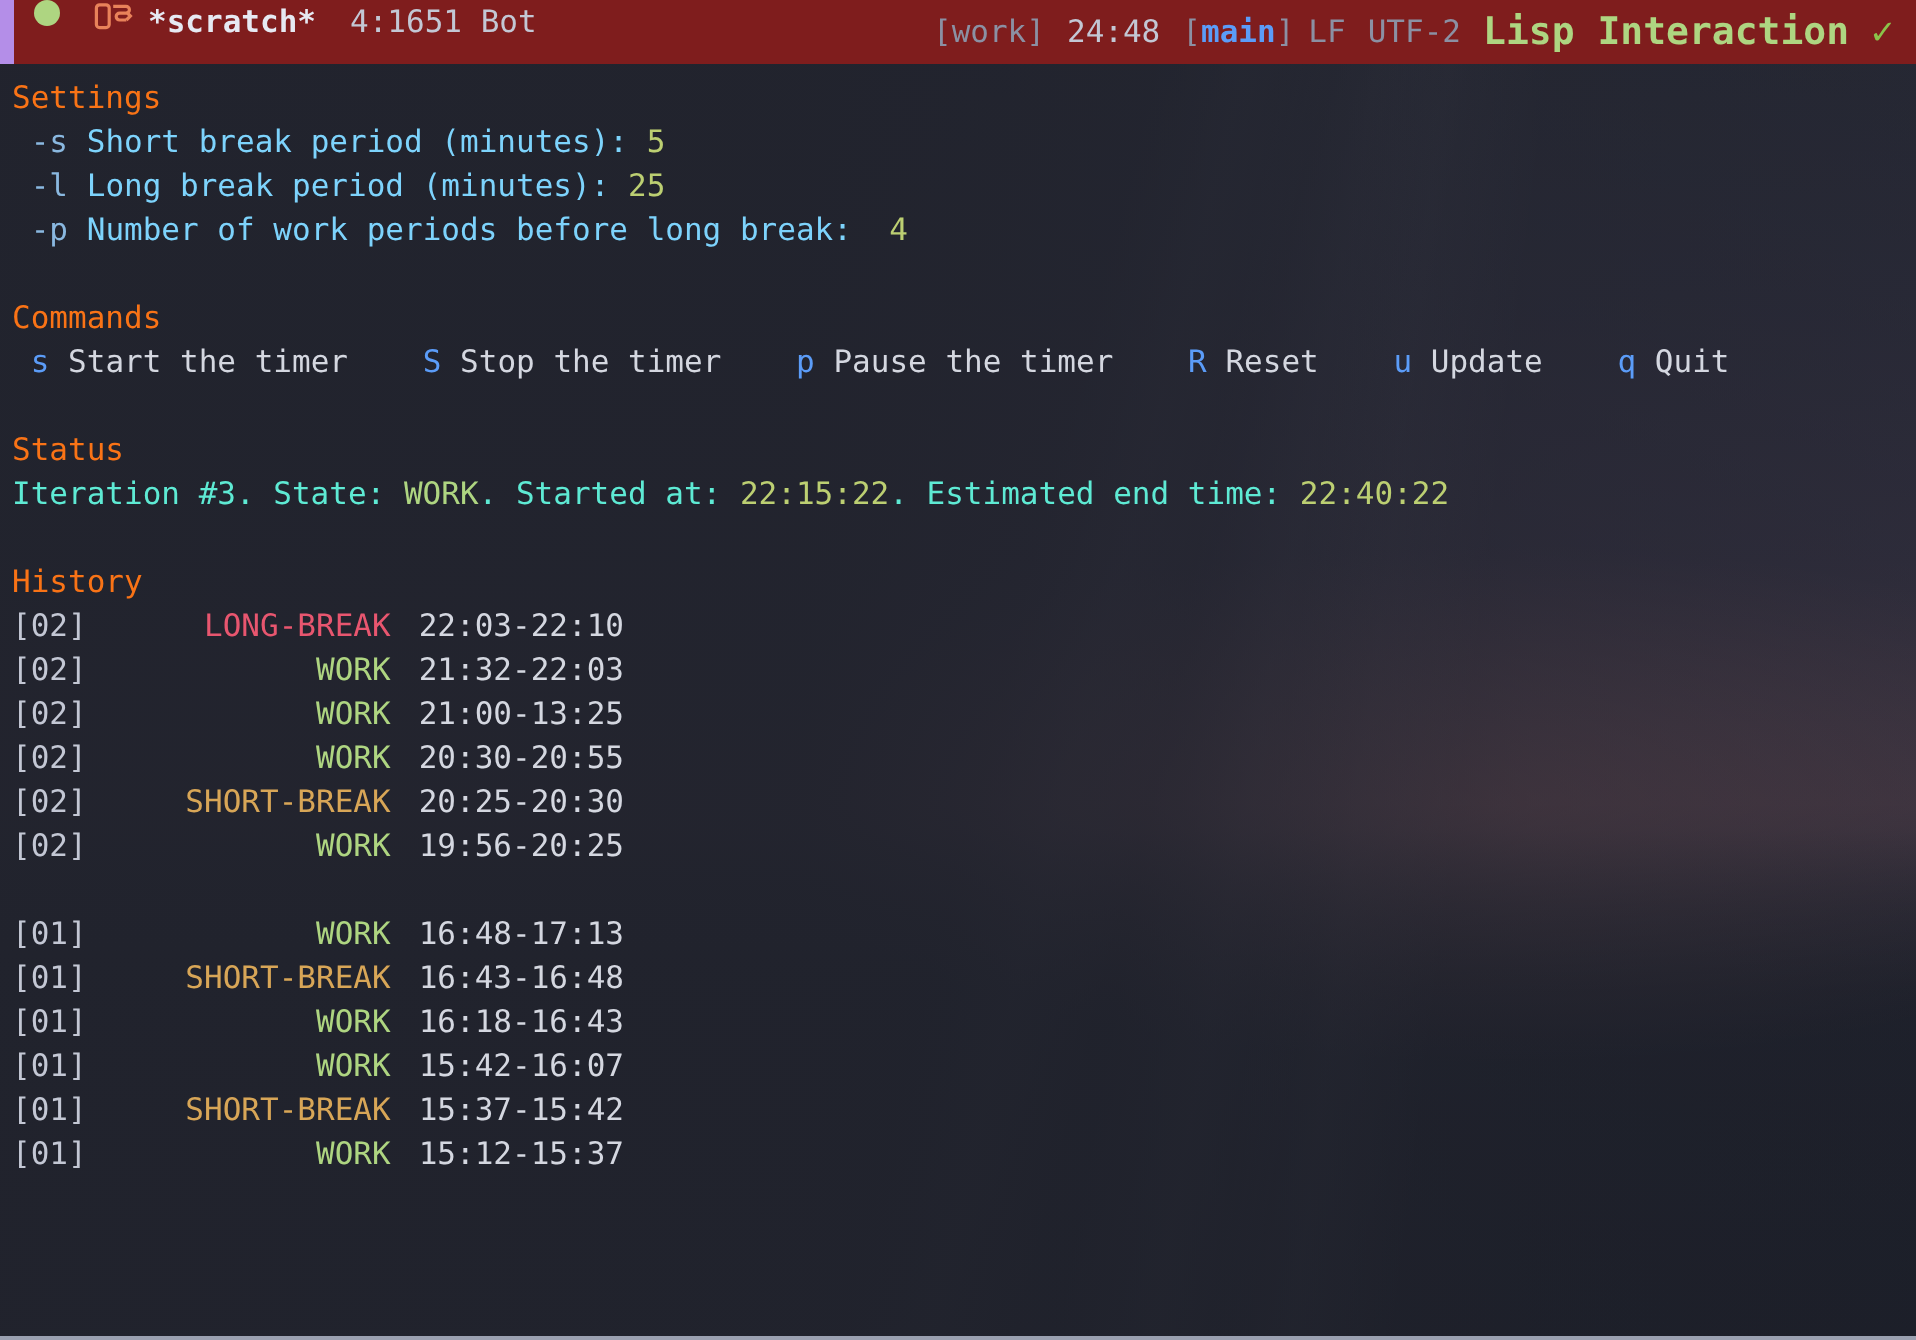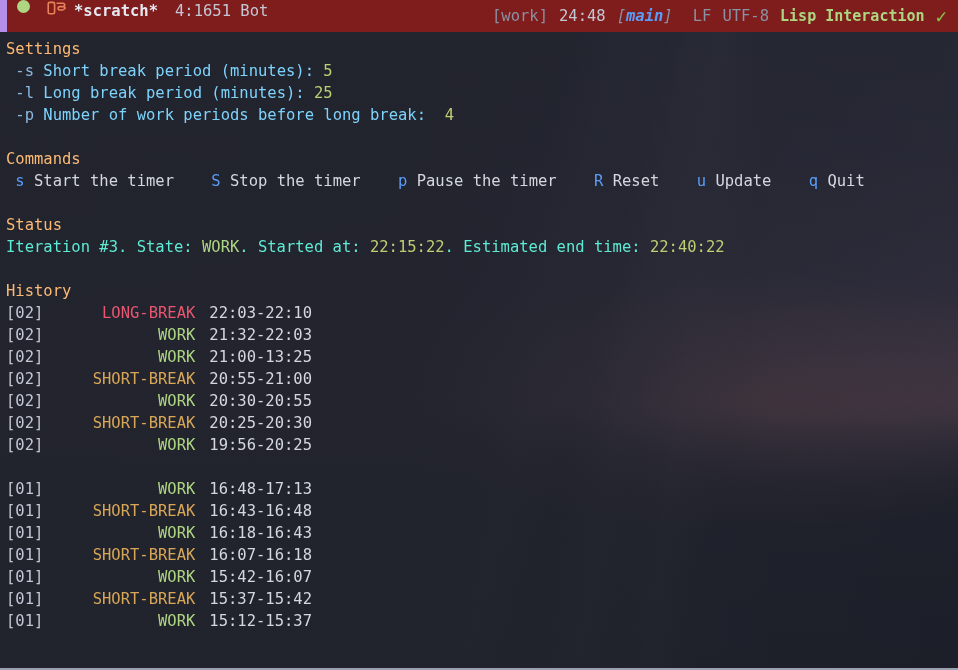--- a/index.html
+++ b/index.html
@@ -112,31 +112,31 @@
     align-items: center;
     white-space: nowrap;
   }
   .hdr-right > span { margin-right: 11px; }
   .proj { color: #8b90a3; }
   .clock { color: #c3c7d4; }
   .vcs-brackets { color: #8b90a3; }
   .vcs-branch { color: #5b9cf8; font-weight: bold; }
   .eol { color: #8b90a3; }
   .enc { color: #8b90a3; }
-  .major-mode { color: #aed581; font-weight: bold; font-size: 15px; }
+  .major-mode { color: #aed581; font-weight: bold; font-size: 19px; }
   .check { color: #8bc34a; font-size: 19px; margin-right: 14px; }
 
   
   .buffer {
     position: relative;
     padding: 6px 0 0 6px;
     box-sizing: border-box;
     height: calc(670px - 32px);
   }
-  .section-title { color: #fdba74; }
+  .section-title { color: #f97316; }
   .row { white-space: pre; }
   .blank { height: 22px; }
 
   .opt-flag { color: #8ab8e0; }
   .opt-text { color: #7dd3fc; }
   .opt-val  { color: #bccf72; }
 
   .cmd-key { color: #5b9cf8; }
   .cmd-label { color: #d4d7e0; }
 
@@ -180,23 +180,23 @@
         </g>
       </svg>
     </div>
 
     <span class="buf-name">*scratch*</span>
     <span class="buf-pos">4:1651 Bot</span>
 
     <div class="hdr-right">
       <span class="proj">[work]</span>
       <span class="clock">24:48</span>
-      <span style="margin-right:20px;font-style:italic;"><span class="vcs-brackets">[</span><span class="vcs-branch">main</span><span class="vcs-brackets">]</span></span>
+      <span style="margin-right:7px;"><span class="vcs-brackets">[</span><span class="vcs-branch">main</span><span class="vcs-brackets">]</span></span>
       <span class="eol">LF</span>
-      <span class="enc">UTF-8</span>
+      <span class="enc">UTF-2</span>
       <span class="major-mode">Lisp Interaction</span>
       <span class="check">✓</span>
     </div>
   </div>
 
   <div class="buffer">
 
     <div class="row section-title">Settings</div>
 
     <div class="row"><span class="opt-text"> </span><span class="opt-flag">-s</span><span class="opt-text"> </span><span class="opt-text">Short break period (minutes):</span><span class="opt-text"> </span><span class="opt-val">5</span></div>
@@ -217,29 +217,27 @@
     <div class="row section-title">Status</div>
     <div class="row"><span class="st-text">Iteration #3. State: </span><span class="st-state">WORK</span><span class="st-text">. Started at: </span><span class="st-time">22:15:22</span><span class="st-text">. Estimated end time: </span><span class="st-time">22:40:22</span></div>
 
     <div class="blank"></div>
 
     <div class="row section-title">History</div>
     <div id="history-list">
         <div class="hist-line"><span class="hist-iter">[02]</span><span class="hist-label lbl-long">LONG-BREAK</span><span class="hist-range">22:03-22:10</span></div>
         <div class="hist-line"><span class="hist-iter">[02]</span><span class="hist-label lbl-work">WORK</span><span class="hist-range">21:32-22:03</span></div>
         <div class="hist-line"><span class="hist-iter">[02]</span><span class="hist-label lbl-work">WORK</span><span class="hist-range">21:00-13:25</span></div>
-        <div class="hist-line"><span class="hist-iter">[02]</span><span class="hist-label lbl-short">SHORT-BREAK</span><span class="hist-range">20:55-21:00</span></div>
         <div class="hist-line"><span class="hist-iter">[02]</span><span class="hist-label lbl-work">WORK</span><span class="hist-range">20:30-20:55</span></div>
         <div class="hist-line"><span class="hist-iter">[02]</span><span class="hist-label lbl-short">SHORT-BREAK</span><span class="hist-range">20:25-20:30</span></div>
         <div class="hist-line"><span class="hist-iter">[02]</span><span class="hist-label lbl-work">WORK</span><span class="hist-range">19:56-20:25</span></div>
         <div class="blank"></div>
         <div class="hist-line"><span class="hist-iter">[01]</span><span class="hist-label lbl-work">WORK</span><span class="hist-range">16:48-17:13</span></div>
         <div class="hist-line"><span class="hist-iter">[01]</span><span class="hist-label lbl-short">SHORT-BREAK</span><span class="hist-range">16:43-16:48</span></div>
         <div class="hist-line"><span class="hist-iter">[01]</span><span class="hist-label lbl-work">WORK</span><span class="hist-range">16:18-16:43</span></div>
-        <div class="hist-line"><span class="hist-iter">[01]</span><span class="hist-label lbl-short">SHORT-BREAK</span><span class="hist-range">16:07-16:18</span></div>
         <div class="hist-line"><span class="hist-iter">[01]</span><span class="hist-label lbl-work">WORK</span><span class="hist-range">15:42-16:07</span></div>
         <div class="hist-line"><span class="hist-iter">[01]</span><span class="hist-label lbl-short">SHORT-BREAK</span><span class="hist-range">15:37-15:42</span></div>
         <div class="hist-line"><span class="hist-iter">[01]</span><span class="hist-label lbl-work">WORK</span><span class="hist-range">15:12-15:37</span></div>
       </div>
 
     <div class="bottom-rule"></div>
   </div>
 
 </div>
 

